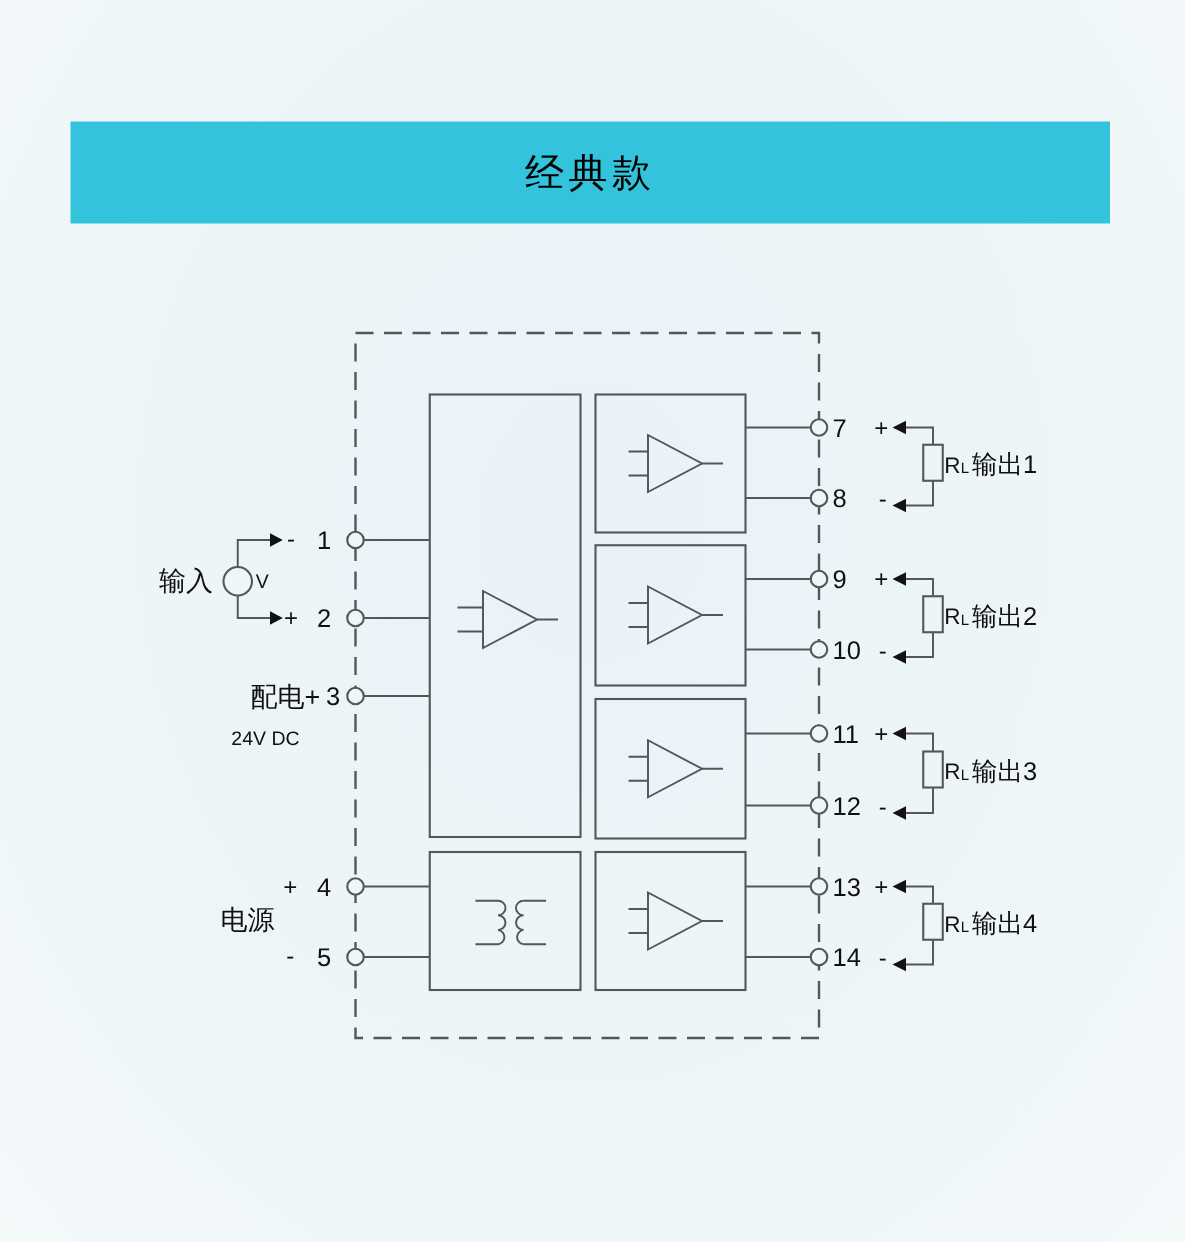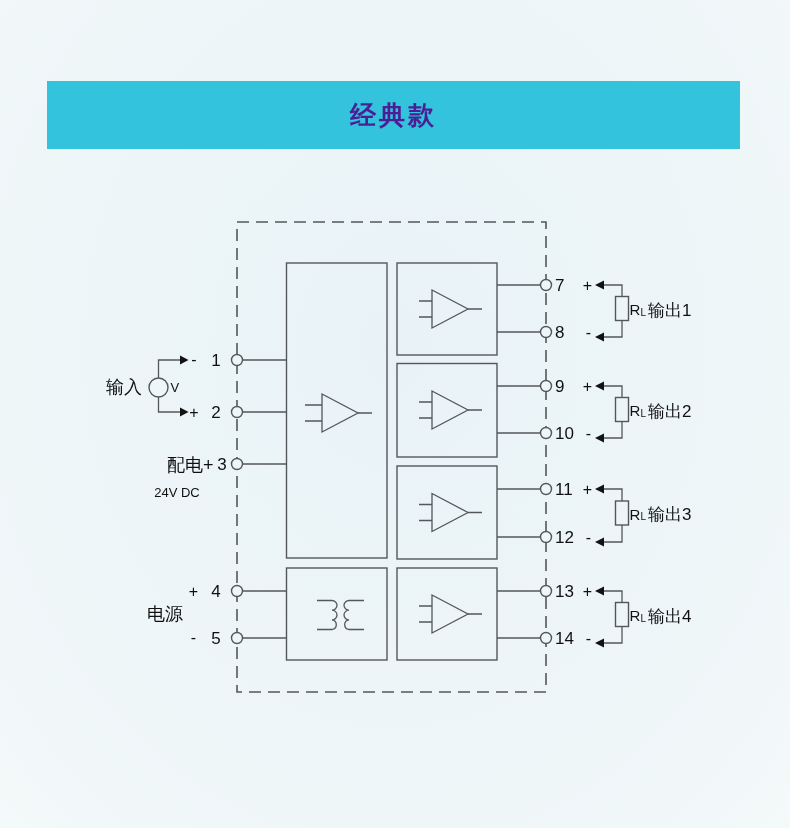--- a/index.html
+++ b/index.html
@@ -7,21 +7,21 @@
     width:790px;height:828px;overflow:hidden;
     background:radial-gradient(ellipse at 50% 42%, #e9f3f7 0%, #edf5f8 55%, #f4f9fa 100%);
     font-family:"Liberation Sans", sans-serif;
   }
   .page{position:relative;width:790px;height:828px;}
   .banner{
     position:absolute;left:47px;top:81px;width:693px;height:68px;
     background:#33c3dd;display:flex;align-items:center;justify-content:center;
   }
   .banner span{
-    color:#4c1d95;font-size:26px;letter-spacing:3px;line-height:1;font-weight:bold;
+    color:#000000;font-size:26px;letter-spacing:3px;line-height:1;
   }
   svg.diagram{position:absolute;left:0;top:0;}
   .ln{stroke:#54575a;stroke-width:1.3;fill:none;}
   .blk{stroke:#54575a;stroke-width:1.4;fill:none;}
   .dash{stroke:#54575a;stroke-width:1.6;fill:none;stroke-dasharray:12 7;}
   .term{fill:#edf6f9;stroke:#54575a;stroke-width:1.4;}
   .arrow{fill:#121212;stroke:none;}
   text{fill:#101010;font-family:"Liberation Sans", sans-serif;}
   .t18{font-size:18px;}
   .t17{font-size:17px;}

